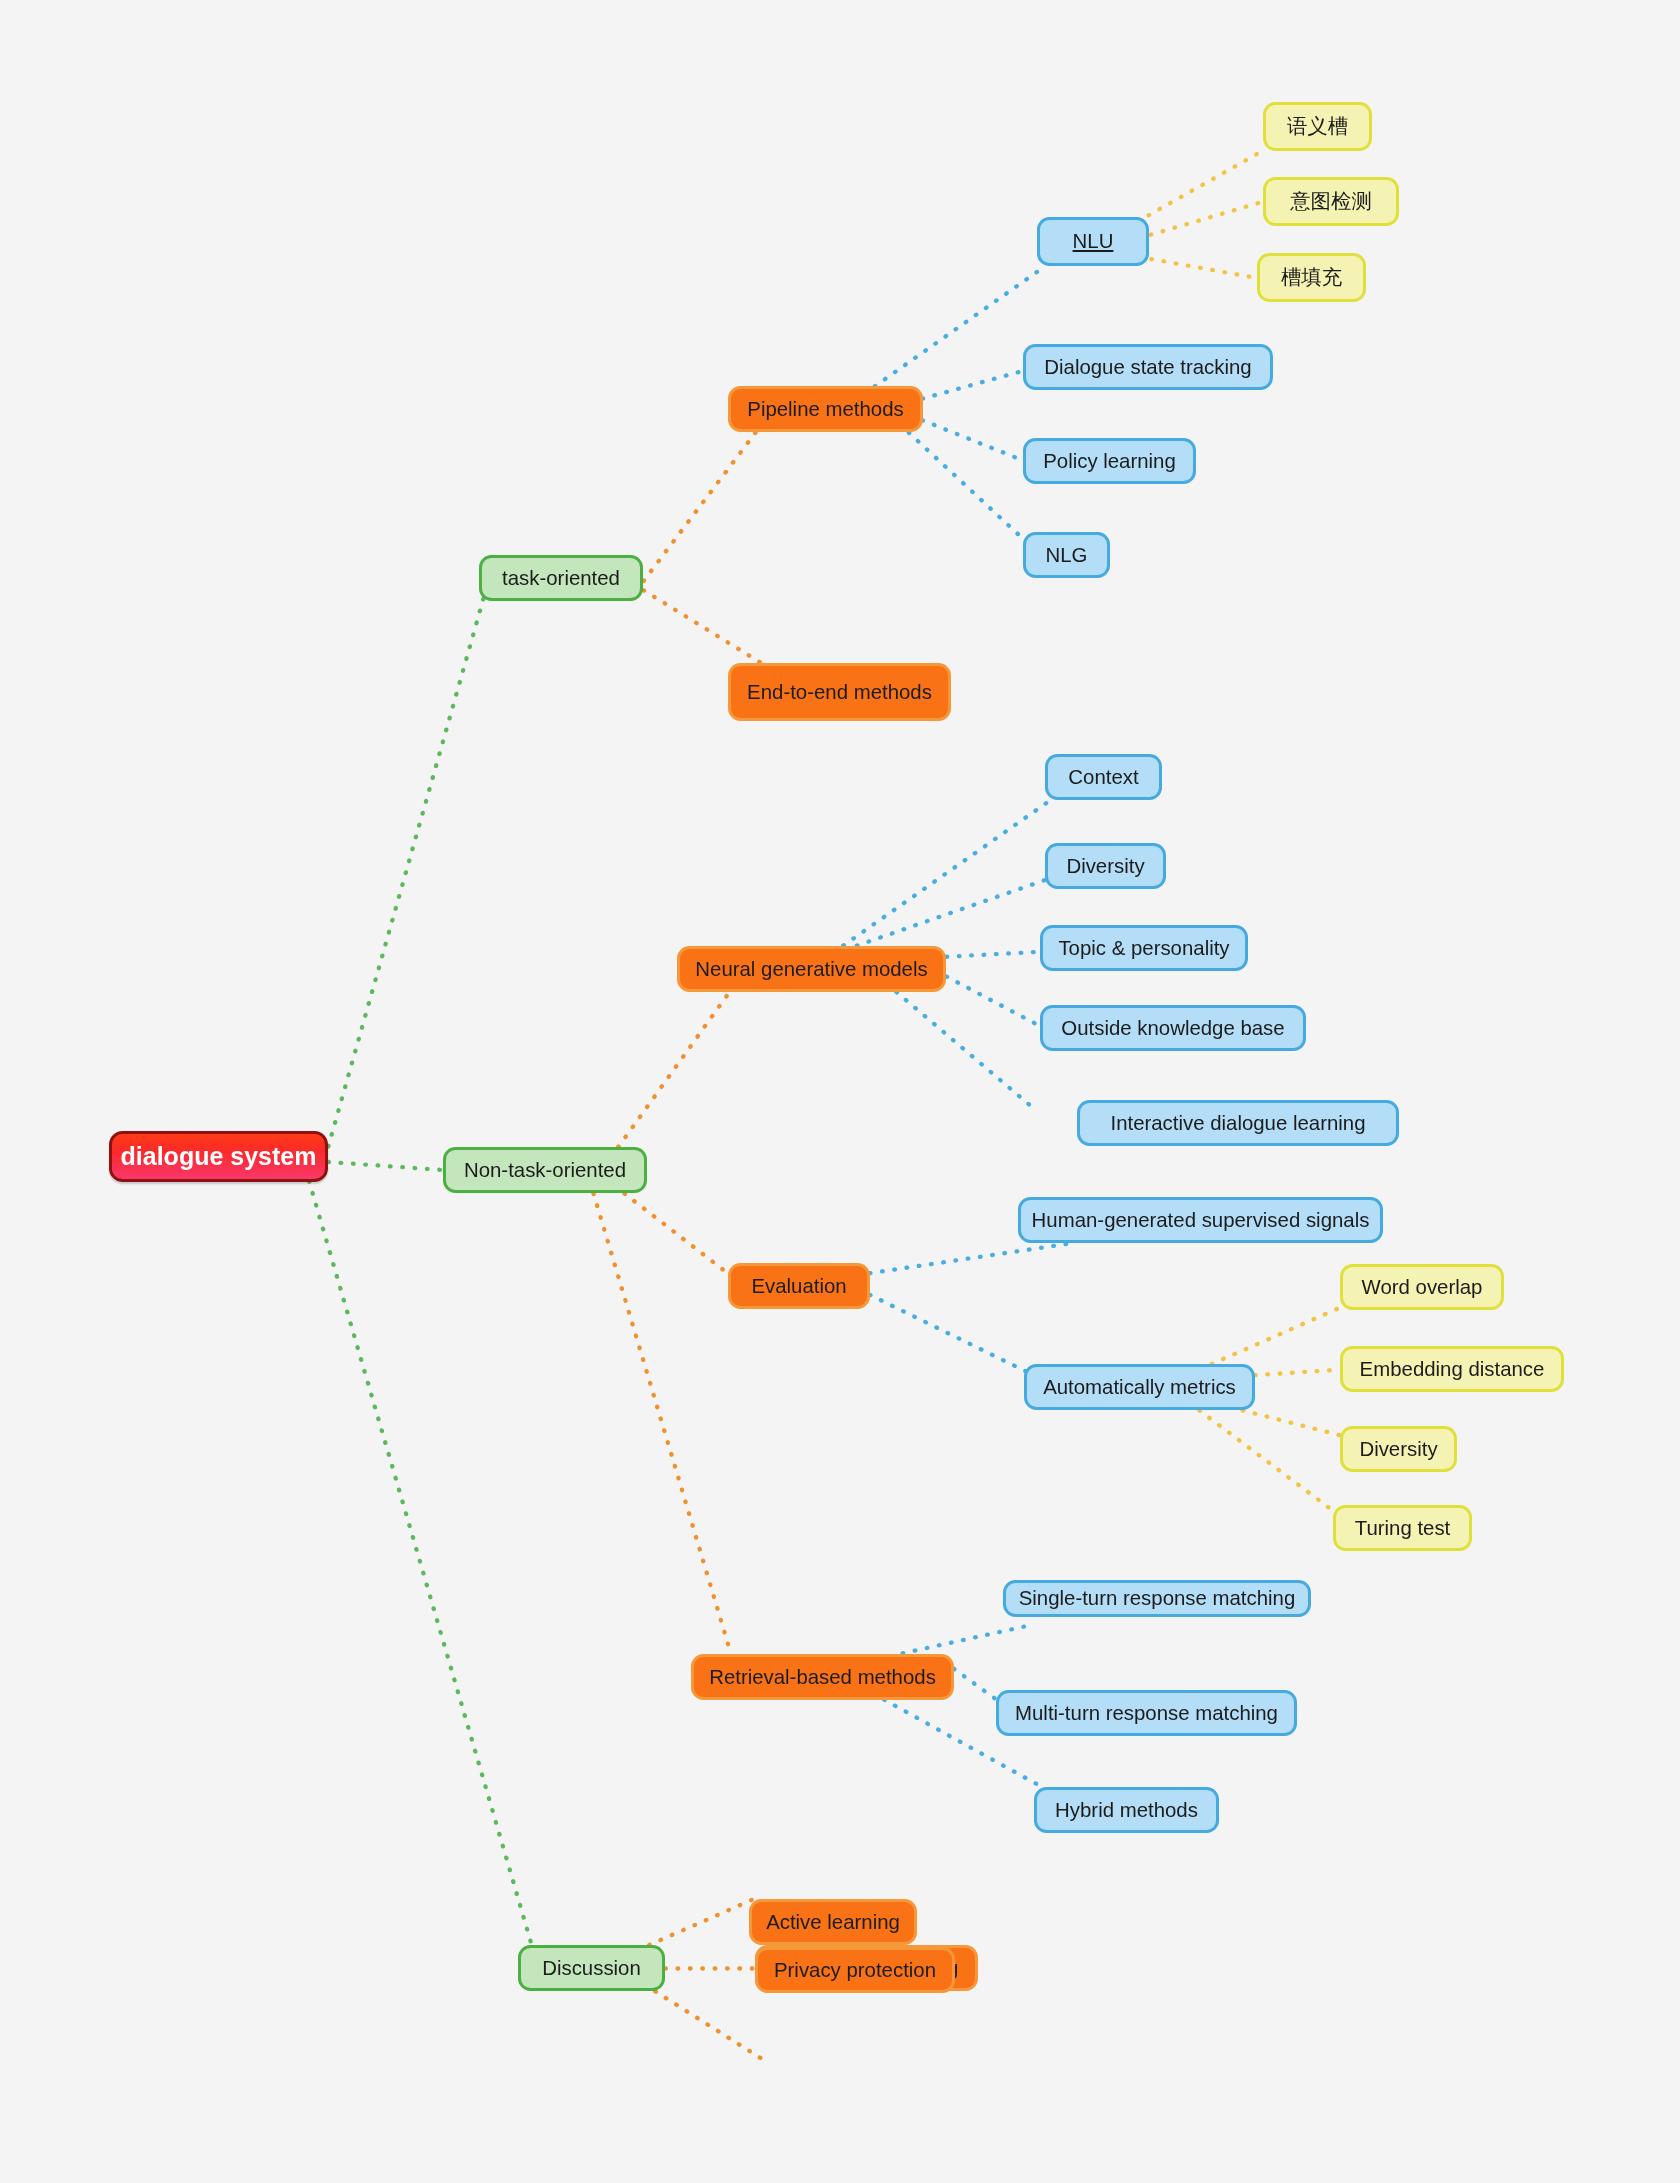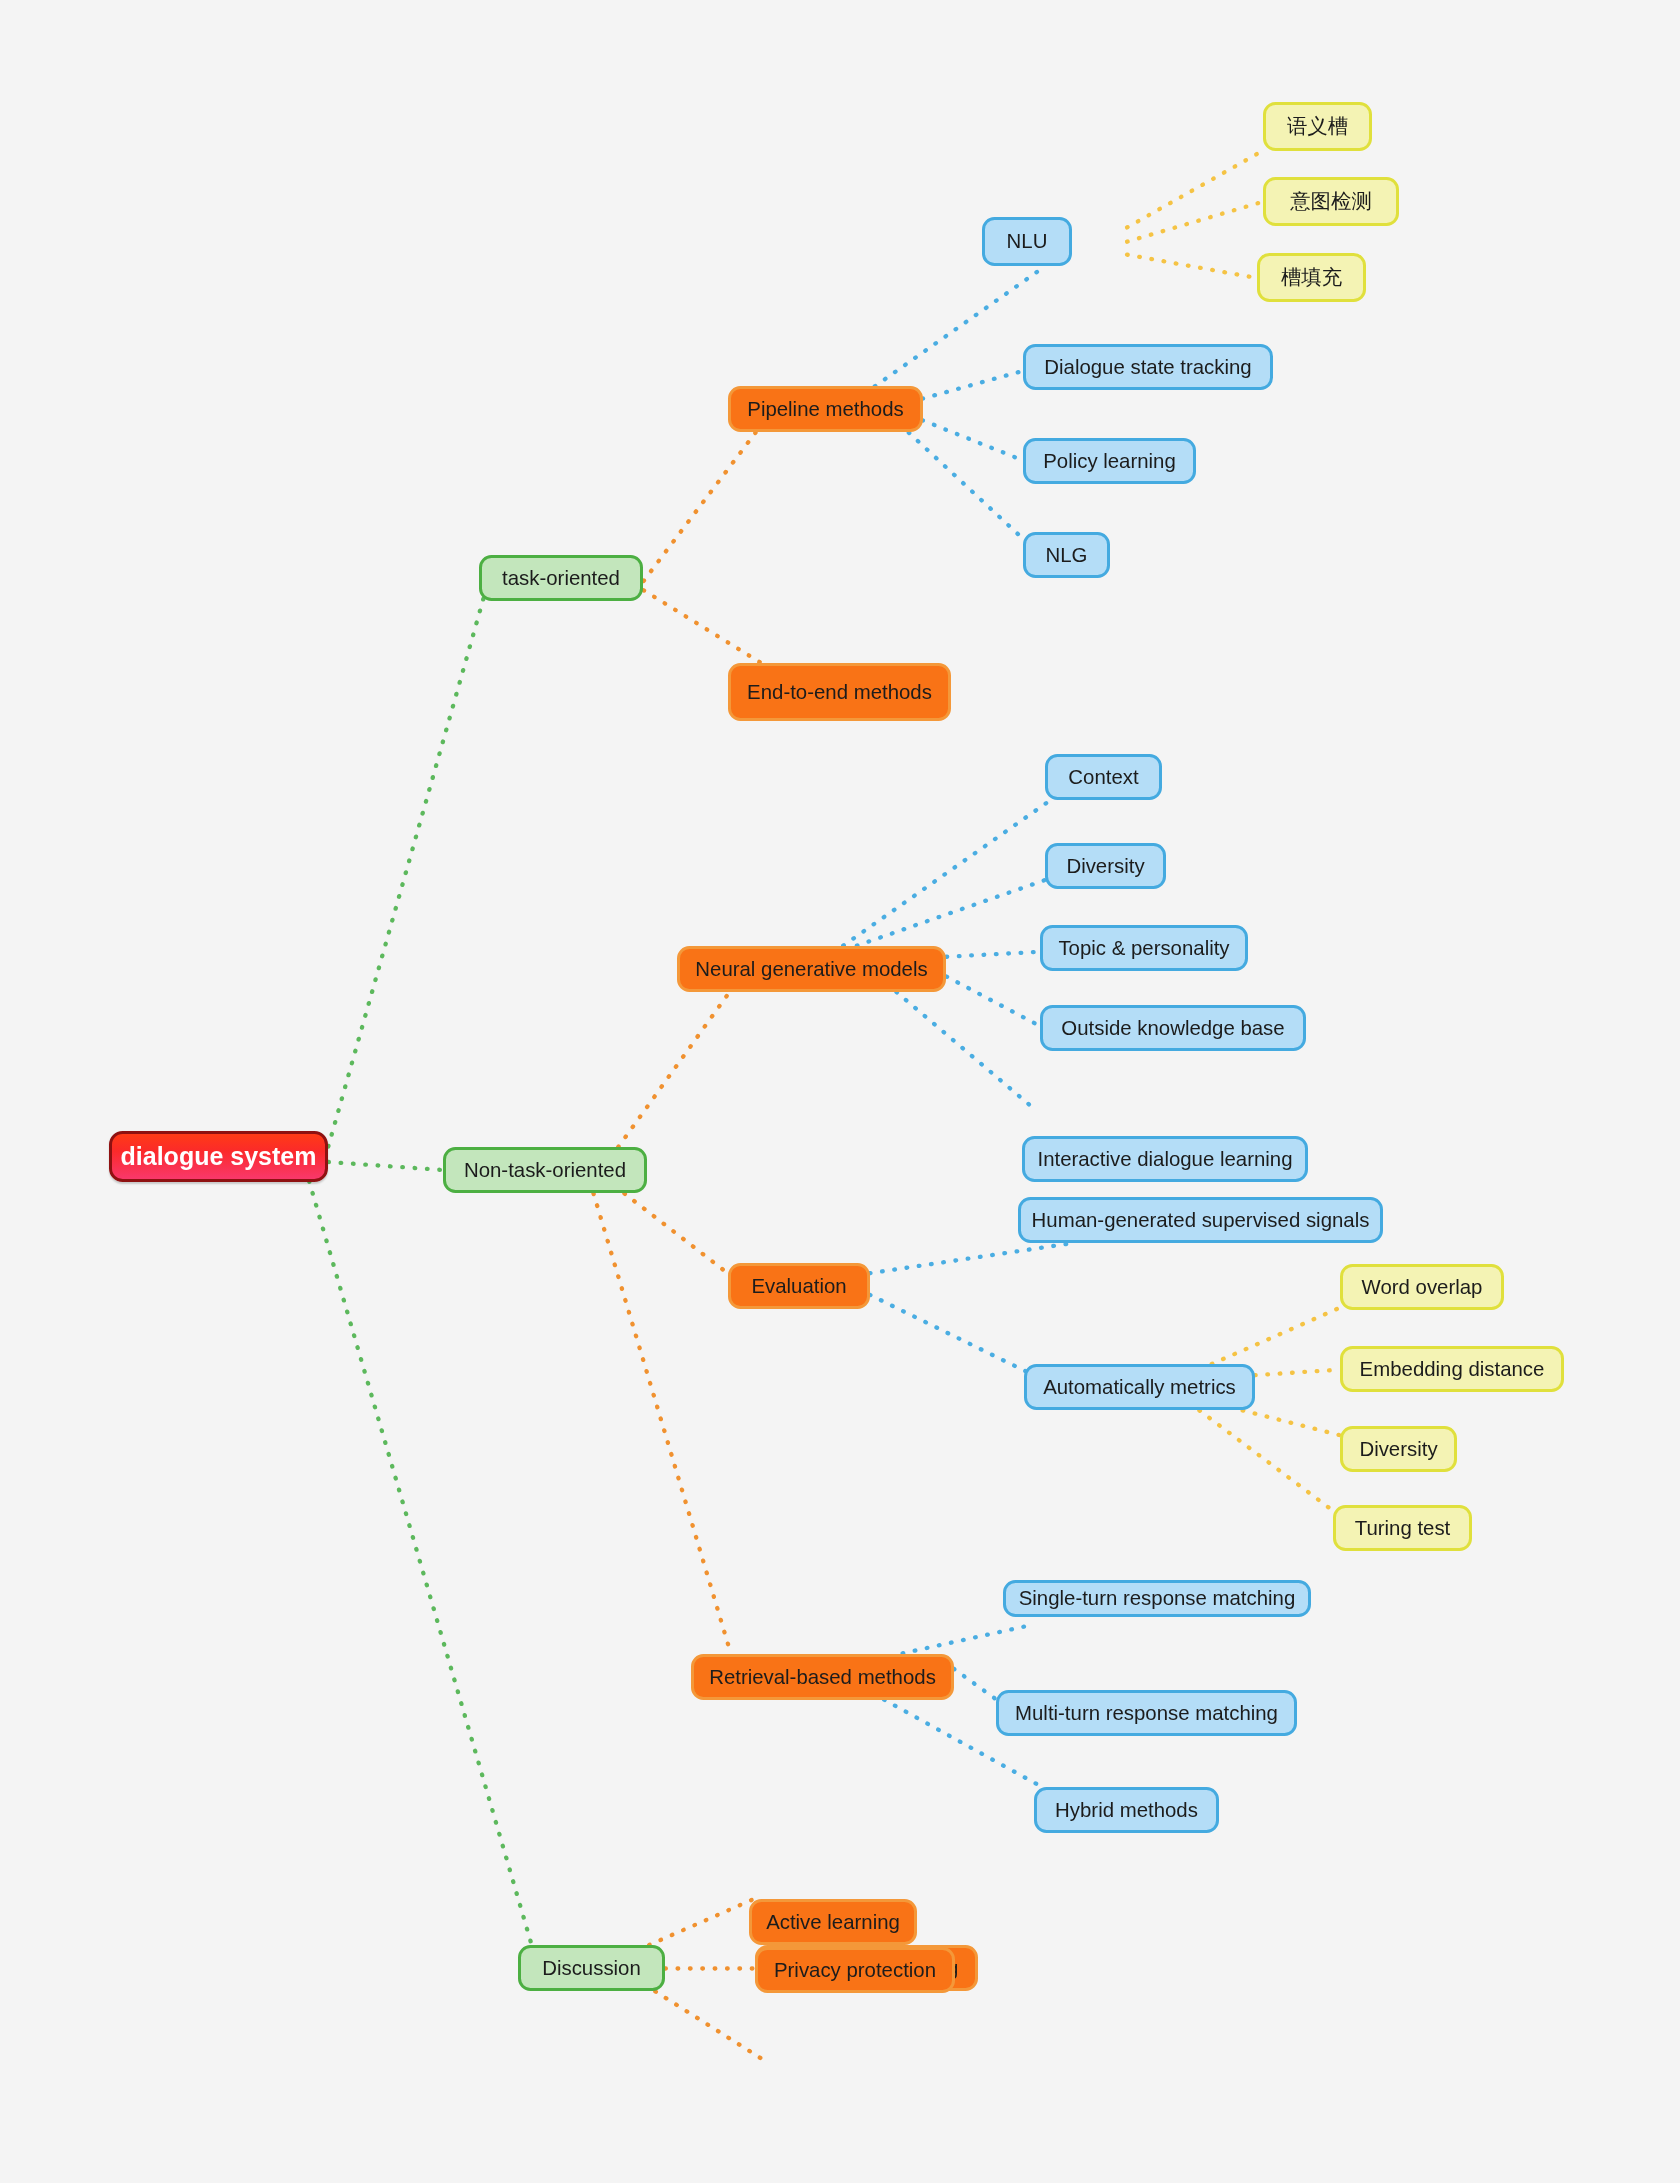--- a/index.html
+++ b/index.html
@@ -143,21 +143,21 @@
       </div>
       <div class="node n-orange" style="left: 749px; top: 1851px; width: 168px; height: 46px; margin-top: 48px;">
         <span>Active learning</span>
       </div>
       <div class="node n-orange" style="left: 755px; top: 1945px; width: 223px; height: 46px;">
         <span>Deep understanding</span>
       </div>
       <div class="node n-orange" style="left: 755px; top: 1947px; width: 200px; height: 46px;">
         <span>Privacy protection</span>
       </div>
-      <div class="node n-blue" style="left: 982px; top: 217px; width: 90px; height: 49px;">
+      <div class="node n-blue" style="left: 1037px; top: 217px; width: 112px; height: 49px; text-decoration: underline;">
         <span>NLU</span>
       </div>
       <div class="node n-blue" style="left: 1023px; top: 344px; width: 250px; height: 46px;">
         <span>Dialogue state tracking</span>
       </div>
       <div class="node n-blue" style="left: 1023px; top: 438px; width: 173px; height: 46px;">
         <span>Policy learning</span>
       </div>
       <div class="node n-blue" style="left: 1023px; top: 532px; width: 87px; height: 46px; align-items: center;">
         <span>NLG</span>
@@ -167,21 +167,21 @@
       </div>
       <div class="node n-blue" style="left: 1045px; top: 843px; width: 121px; height: 46px;">
         <span>Diversity</span>
       </div>
       <div class="node n-blue" style="left: 1040px; top: 925px; width: 208px; height: 46px;">
         <span>Topic &amp; personality</span>
       </div>
       <div class="node n-blue" style="left: 1040px; top: 1005px; width: 266px; height: 46px;">
         <span>Outside knowledge base</span>
       </div>
-      <div class="node n-blue" style="left: 1022px; top: 1100px; width: 286px; height: 46px; margin-top: 36px;">
+      <div class="node n-blue" style="left: 1077px; top: 1100px; width: 322px; height: 46px;">
         <span>Interactive dialogue learning</span>
       </div>
       <div class="node n-blue" style="left: 1018px; top: 1197px; width: 365px; height: 46px;">
         <span>Human-generated supervised signals</span>
       </div>
       <div class="node n-blue" style="left: 1024px; top: 1364px; width: 231px; height: 46px;">
         <span>Automatically metrics</span>
       </div>
       <div class="node n-blue" style="left: 1003px; top: 1580px; width: 308px; height: 37px;">
         <span>Single-turn response matching</span>

